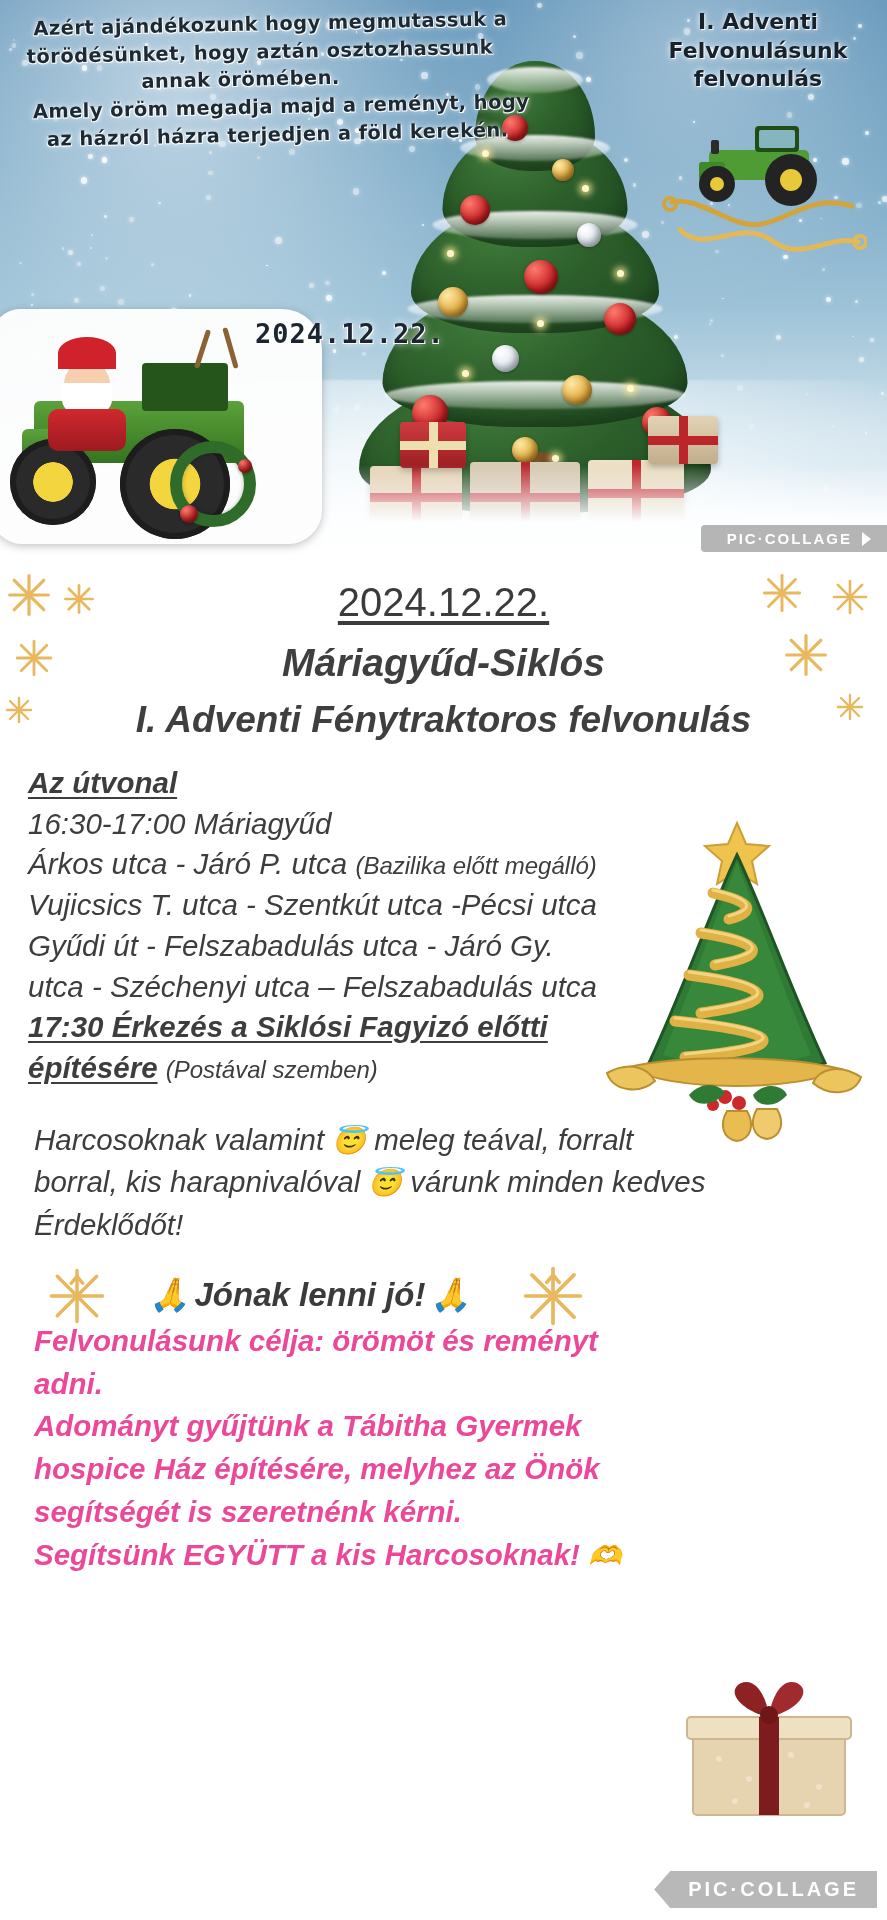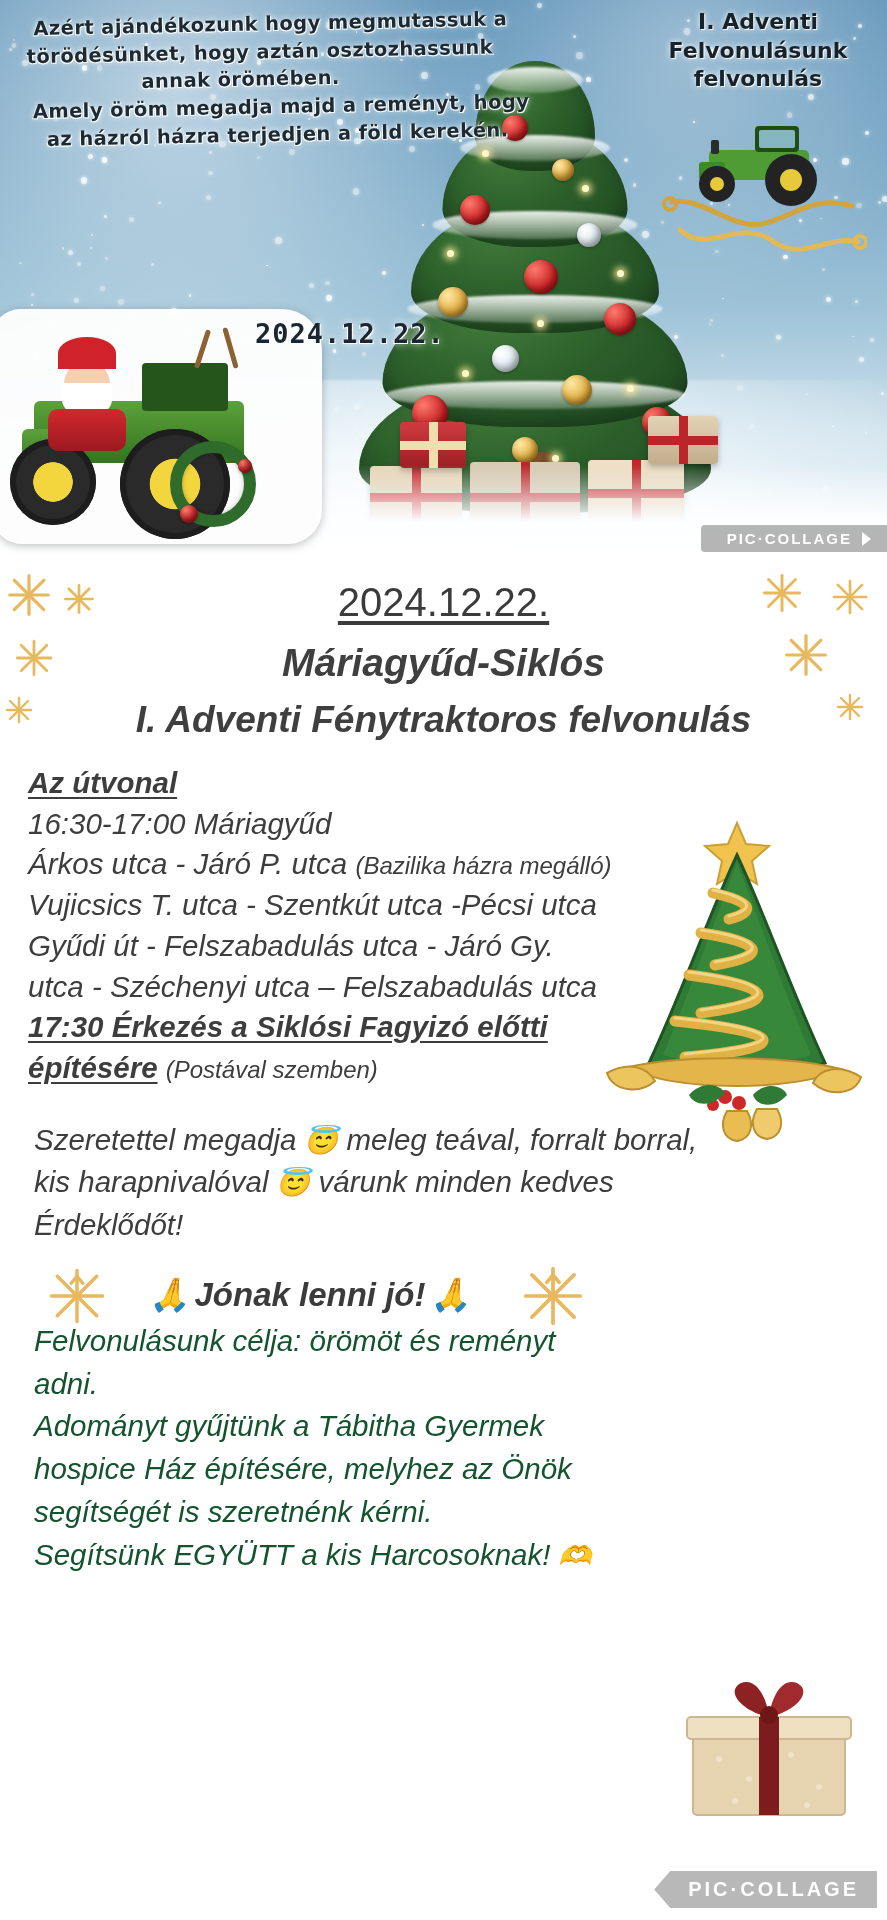--- a/index.html
+++ b/index.html
@@ -265,22 +265,23 @@
     font-style: italic;
     font-weight: bold;
     color: #3b3b3b;
   }
 
   .para2 {
     margin: 6px 0 0 34px;
     width: 700px;
     font-size: 29.5px;
     font-style: italic;
-    color: #14532d;
+    color: #ec4899;
     line-height: 1.45;
+    font-weight: bold;
   }
 
   
   .giftbox { position: absolute; right: 28px; bottom: 95px; width: 180px; height: 150px; }
 
   .pc-badge-bottom {
     position: absolute; right: 10px; bottom: 12px;
     display: flex; align-items: center;
     background: #b8b8b8;
     color: #ffffff;
@@ -773,34 +774,34 @@
       <path d="M164 280 C176 266 194 270 198 280 C186 294 168 292 164 280 Z" fill="#2f7a34"></path>
       <path d="M138 296 C130 310 134 324 148 326 C162 324 166 310 158 296 Z" fill="#e9bd52" stroke="#bb8f2f" stroke-width="2"></path>
       <path d="M168 294 C160 308 164 322 178 324 C192 322 196 308 188 294 Z" fill="#f0cb6d" stroke="#bb8f2f" stroke-width="2"></path>
     </svg>
 
     <div class="route">
       <div class="ln u">Az útvonal</div>
       <div class="ln">16:30-17:00 Máriagyűd</div>
       <div class="ln">
         <span>Árkos utca - Járó P. utca</span>
-        <span class="small">(Bazilika házra megálló)</span>
+        <span class="small">(Bazilika előtt megálló)</span>
       </div>
       <div class="ln">Vujicsics T. utca - Szentkút utca -Pécsi utca</div>
       <div class="ln">Gyűdi út - Felszabadulás utca - Járó Gy.</div>
       <div class="ln">utca - Széchenyi utca – Felszabadulás utca</div>
       <div class="ln u">17:30 Érkezés a Siklósi Fagyizó előtti</div>
       <div class="ln">
         <span class="u">építésére</span>
         <span class="small">(Postával szemben)</span>
       </div>
     </div>
 
     <div class="para">
-      <span>Szeretettel megadja</span>
+      <span>Harcosoknak valamint</span>
       <span class="emoji">😇</span>
       <span>meleg teával, forralt</span>
       <span>borral, kis harapnivalóval</span>
       <span class="emoji">😇</span>
       <span>várunk minden</span>
       <span>kedves Érdeklődőt!</span>
     </div>
 
     <div class="jonak-row">
       <span class="flake" style="left:48px;top:-8px;position:absolute;">

